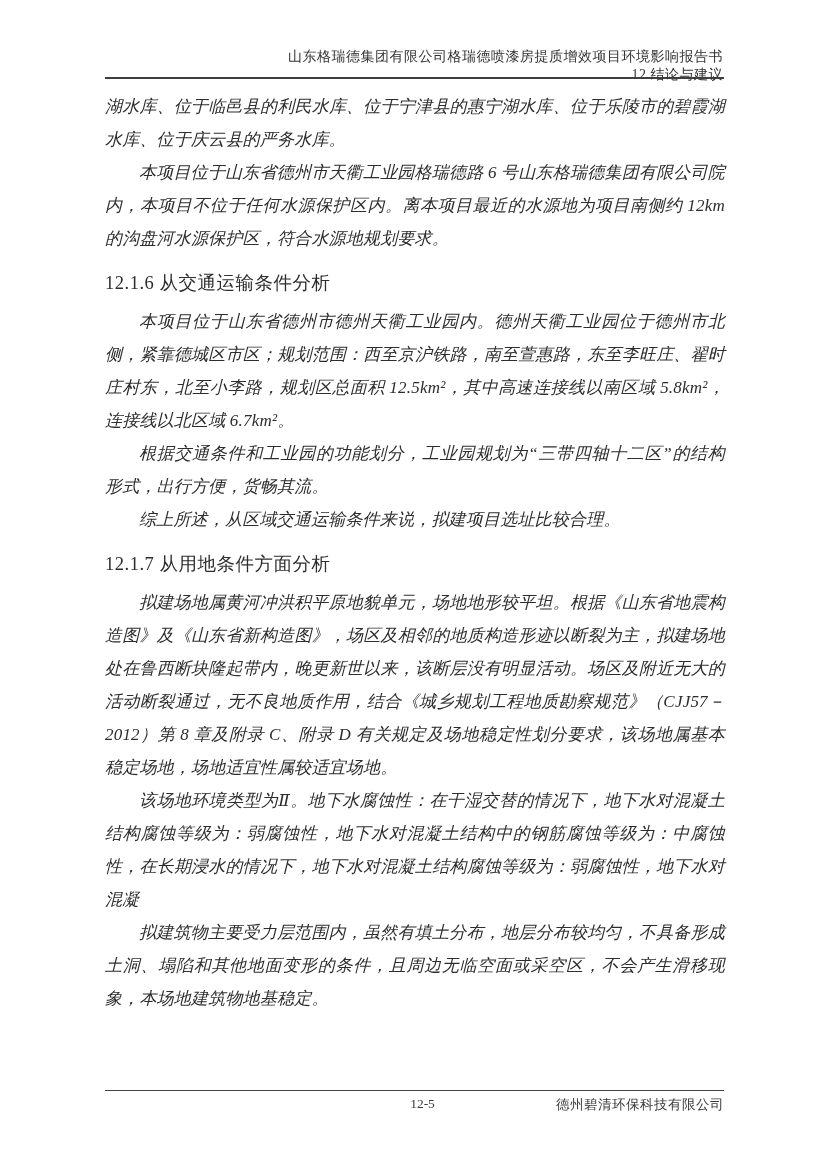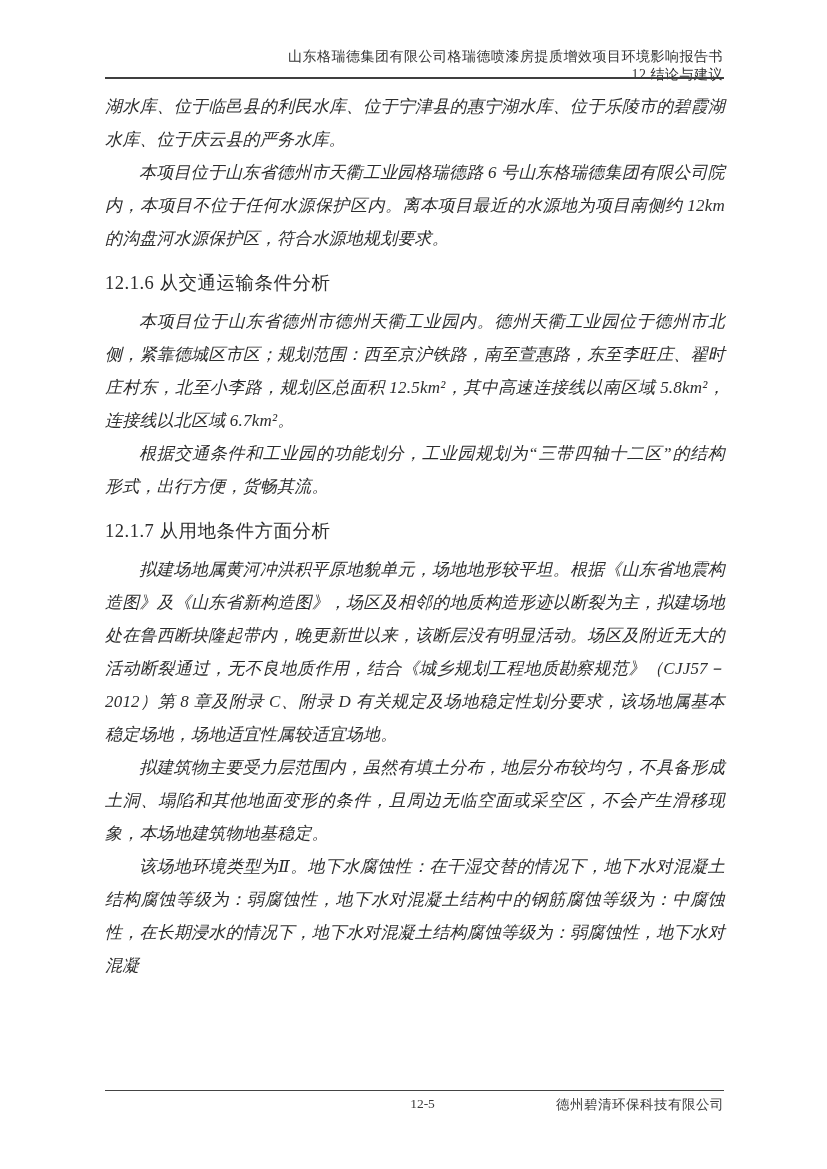--- a/index.html
+++ b/index.html
@@ -99,24 +99,25 @@
     <span>12 结论与建议</span>
   </div>
   <div class="header-rule"></div>
 
   <div class="content">
     <p class="cont">湖水库、位于临邑县的利民水库、位于宁津县的惠宁湖水库、位于乐陵市的碧霞湖水库、位于庆云县的严务水库。</p>
     <p>本项目位于山东省德州市天衢工业园格瑞德路 6 号山东格瑞德集团有限公司院内，本项目不位于任何水源保护区内。离本项目最近的水源地为项目南侧约 12km 的沟盘河水源保护区，符合水源地规划要求。</p>
     <h3>12.1.6 从交通运输条件分析</h3>
     <p>本项目位于山东省德州市德州天衢工业园内。德州天衢工业园位于德州市北侧，紧靠德城区市区；规划范围：西至京沪铁路，南至萱惠路，东至李旺庄、翟时庄村东，北至小李路，规划区总面积 12.5km²，其中高速连接线以南区域 5.8km²，连接线以北区域 6.7km²。</p>
     <p>根据交通条件和工业园的功能划分，工业园规划为“三带四轴十二区”的结构形式，出行方便，货畅其流。</p>
+    <p>综上所述，从区域交通运输条件来说，拟建项目选址比较合理。</p>
     <h3>12.1.7 从用地条件方面分析</h3>
     <p>拟建场地属黄河冲洪积平原地貌单元，场地地形较平坦。根据《山东省地震构造图》及《山东省新构造图》，场区及相邻的地质构造形迹以断裂为主，拟建场地处在鲁西断块隆起带内，晚更新世以来，该断层没有明显活动。场区及附近无大的活动断裂通过，无不良地质作用，结合《城乡规划工程地质勘察规范》（CJJ57－2012）第 8 章及附录 C、附录 D 有关规定及场地稳定性划分要求，该场地属基本稳定场地，场地适宜性属较适宜场地。</p>
+    <p>该场地环境类型为Ⅱ。地下水腐蚀性：在干湿交替的情况下，地下水对混凝土结构腐蚀等级为：弱腐蚀性，地下水对混凝土结构中的钢筋腐蚀等级为：中腐蚀性，在长期浸水的情况下，地下水对混凝土结构腐蚀等级为：弱腐蚀性，地下水对混凝</p>
     <p>拟建筑物主要受力层范围内，虽然有填土分布，地层分布较均匀，不具备形成土洞、塌陷和其他地面变形的条件，且周边无临空面或采空区，不会产生滑移现象，本场地建筑物地基稳定。</p>
-    <p>该场地环境类型为Ⅱ。地下水腐蚀性：在干湿交替的情况下，地下水对混凝土结构腐蚀等级为：弱腐蚀性，地下水对混凝土结构中的钢筋腐蚀等级为：中腐蚀性，在长期浸水的情况下，地下水对混凝土结构腐蚀等级为：弱腐蚀性，地下水对混凝</p>
   </div>
 
   <div class="footer-rule"></div>
   <div class="footer">
     <span class="pageno">12-5</span>
     <span class="company">德州碧清环保科技有限公司</span>
   </div>
 
 </div>
 

